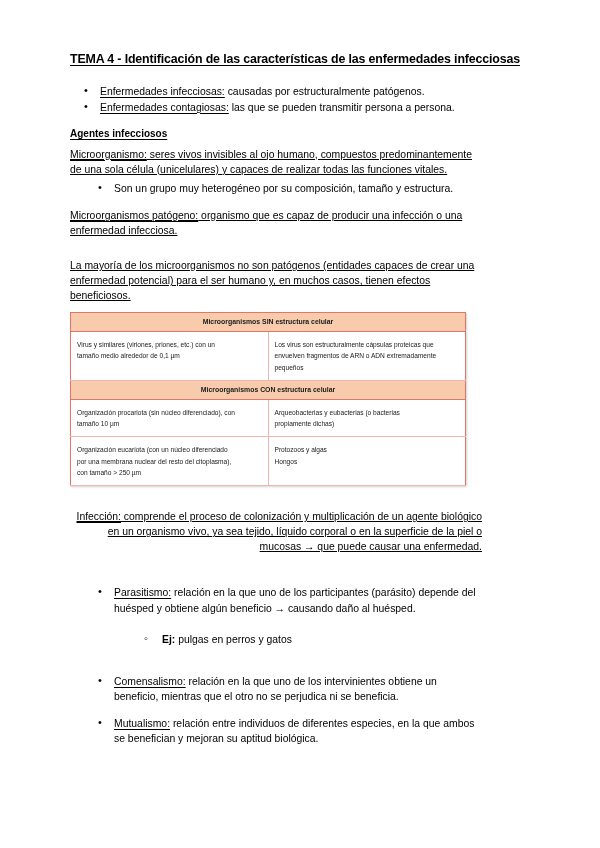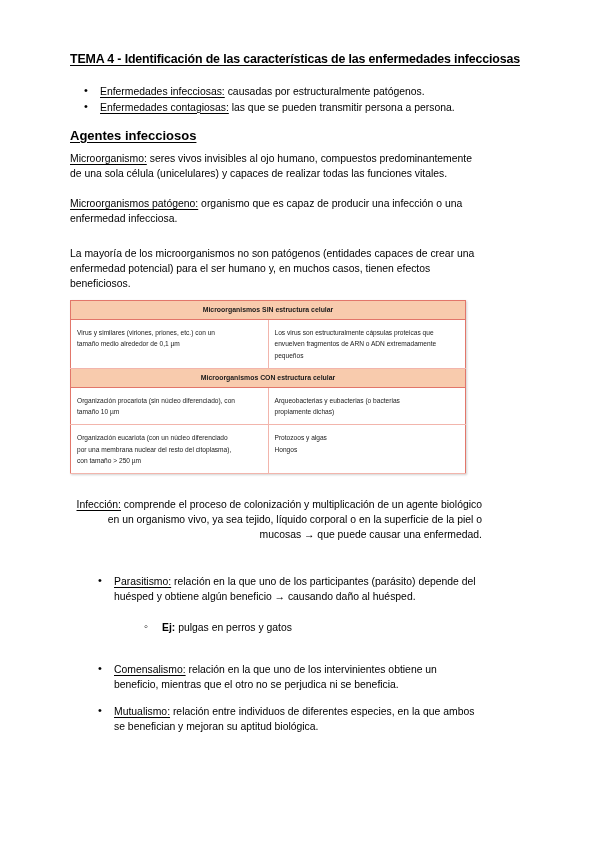--- a/index.html
+++ b/index.html
@@ -34,30 +34,31 @@
     margin: 0 0 16px 0;
     white-space: nowrap;
   }
 
   
   .para {
     font-size: 10.4px;
     line-height: 1.45;
     margin: 0 0 9px 0;
     text-align: left;
+    text-decoration: underline;
   }
   .para.tight { margin-bottom: 4px; }
   .gap-before { margin-top: 12px; text-align: right; }
 
   .lead {
     text-decoration: underline;
     text-underline-offset: 2px;
   }
   .section-head {
-    font-size: 13px;
+    font-size: 10px;
     font-weight: bold;
     text-decoration: underline;
     text-underline-offset: 2px;
     margin: 0 0 6px 0;
     line-height: 1.4;
   }
 
   
   ul.bullets {
     list-style: none;
@@ -154,20 +155,25 @@
   </ul>
 
   <div class="block-gap"></div>
 
   <h2 class="section-head">Agentes infecciosos</h2>
 
   <p class="para tight">
     <span class="lead">Microorganismo:</span><span> seres vivos invisibles al ojo humano, compuestos predominantemente de una sola célula (unicelulares) y capaces de realizar todas las funciones vitales.</span>
   </p>
 
+  <ul class="bullets indent1">
+    <li>
+      <span>Son un grupo muy heterogéneo por su composición, tamaño y estructura.</span>
+    </li>
+  </ul>
 
   <div class="block-gap"></div>
 
   <p class="para">
     <span class="lead">Microorganismos patógeno:</span><span> organismo que es capaz de producir una infección o una enfermedad infecciosa.</span>
   </p>
 
   <div class="block-gap"></div>
 
   <p class="para">La mayoría de los microorganismos no son patógenos (entidades capaces de crear una enfermedad potencial) para el ser humano y, en muchos casos, tienen efectos beneficiosos.</p>

